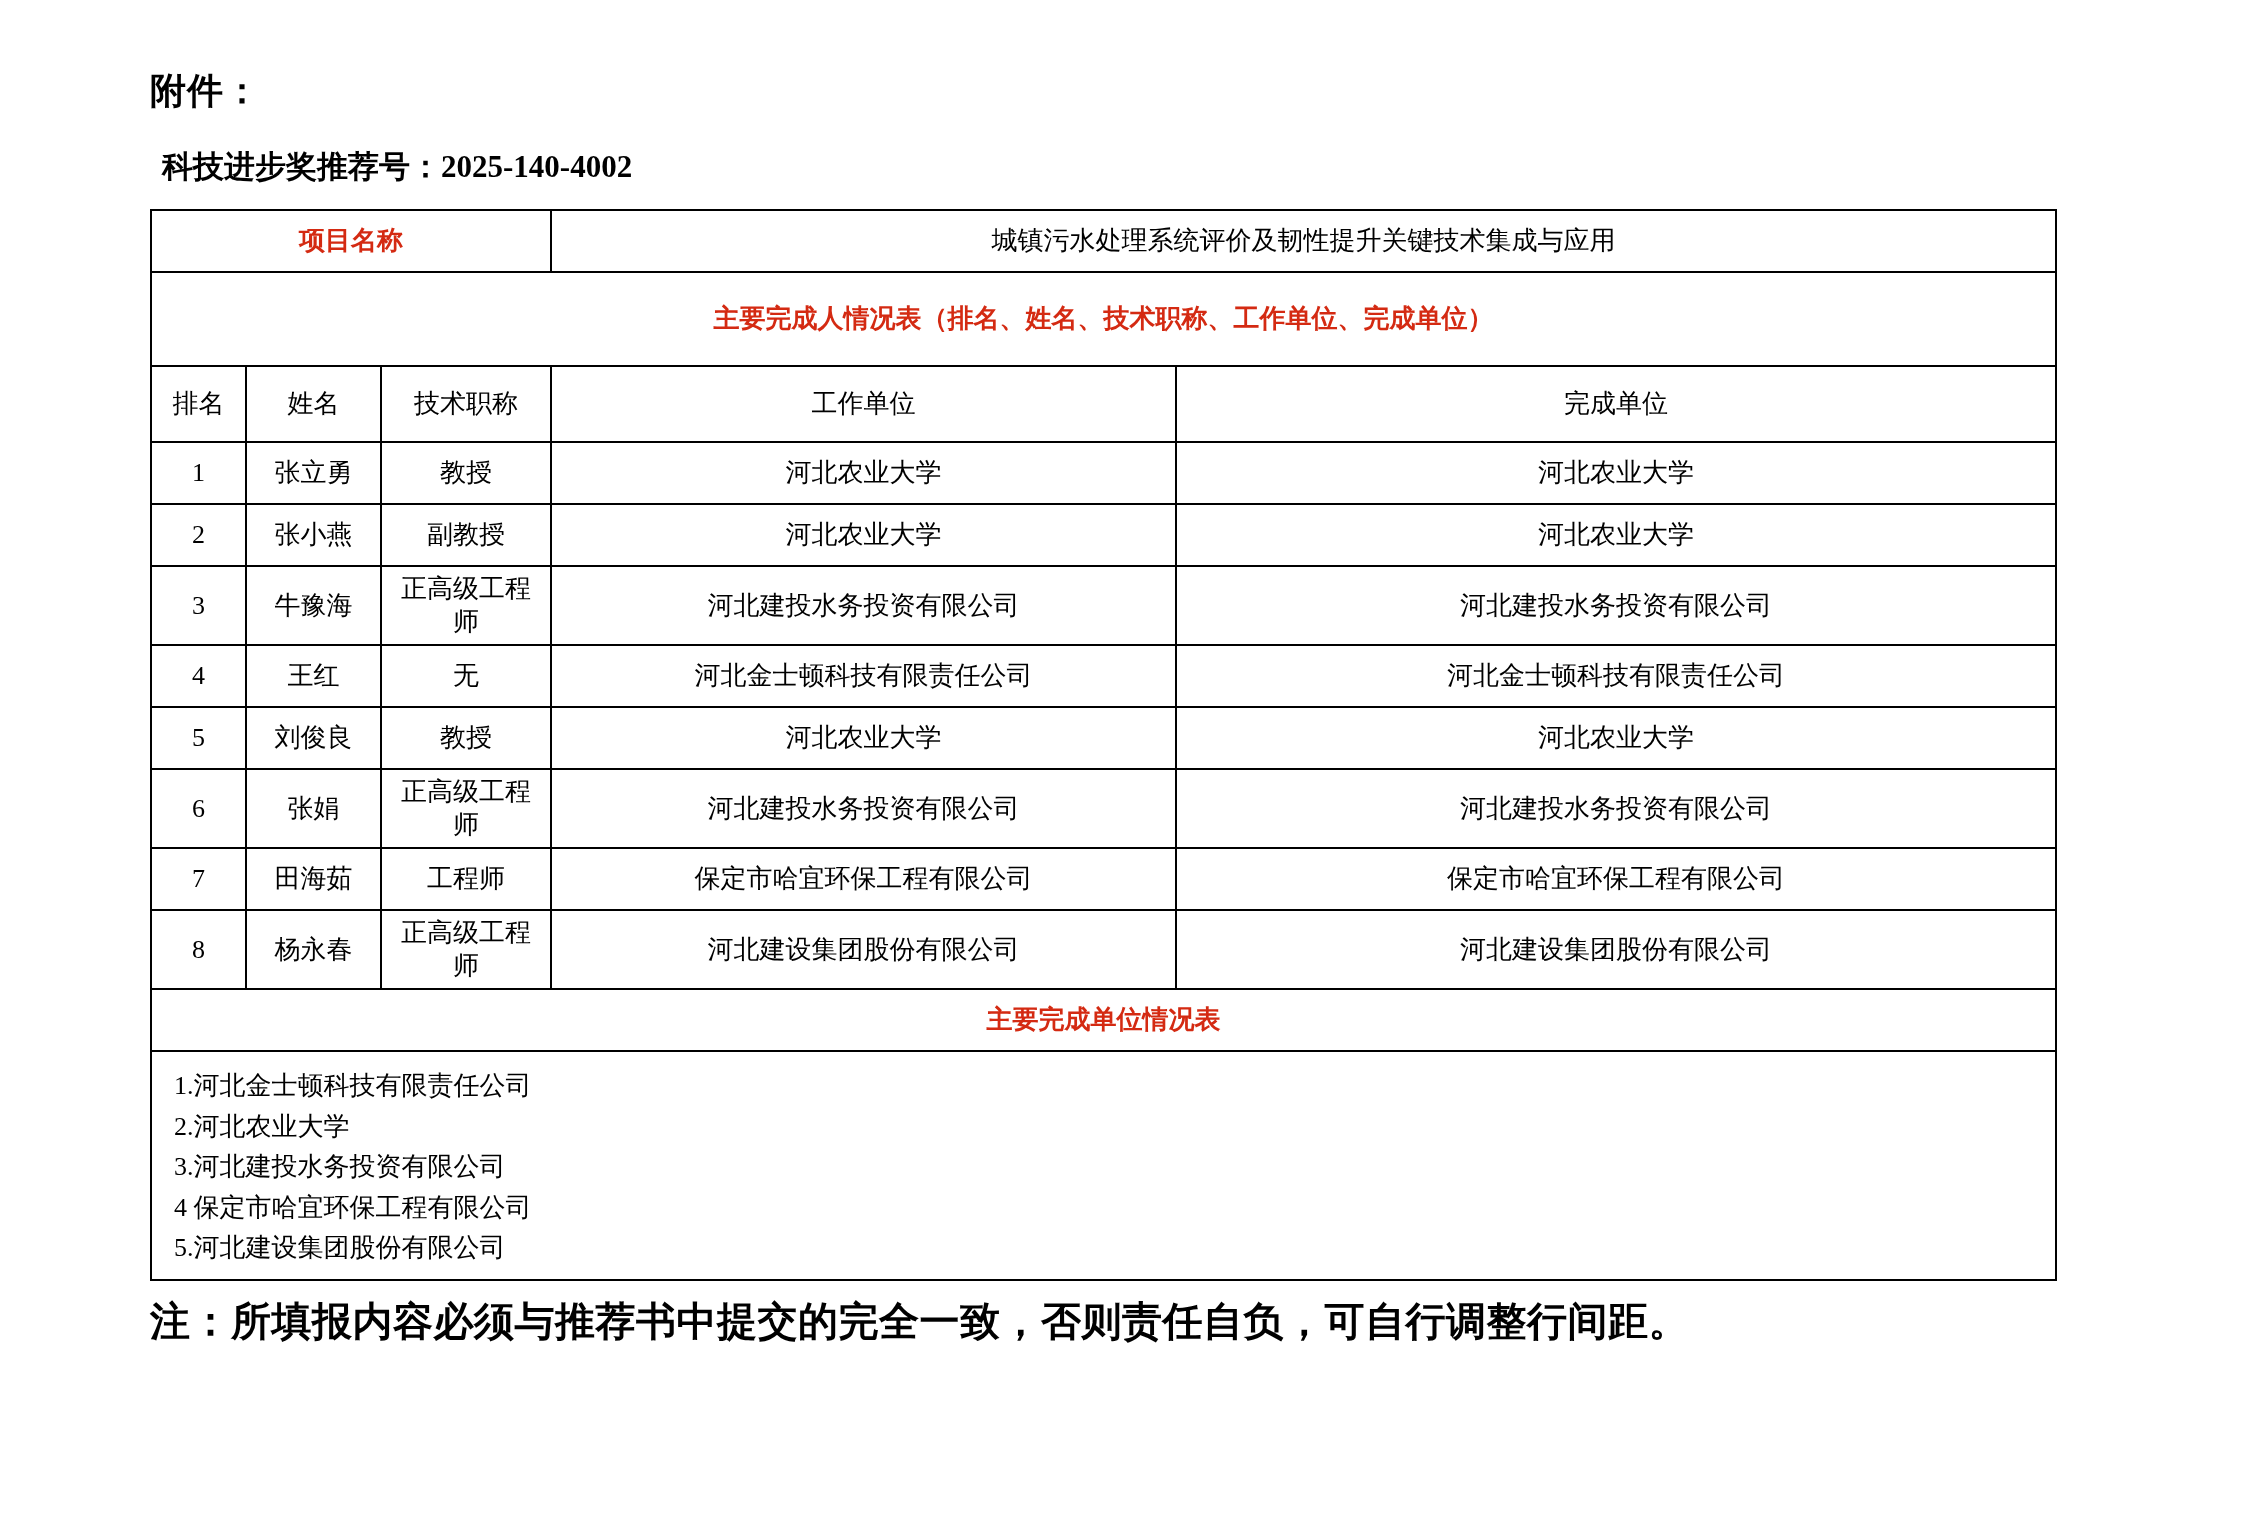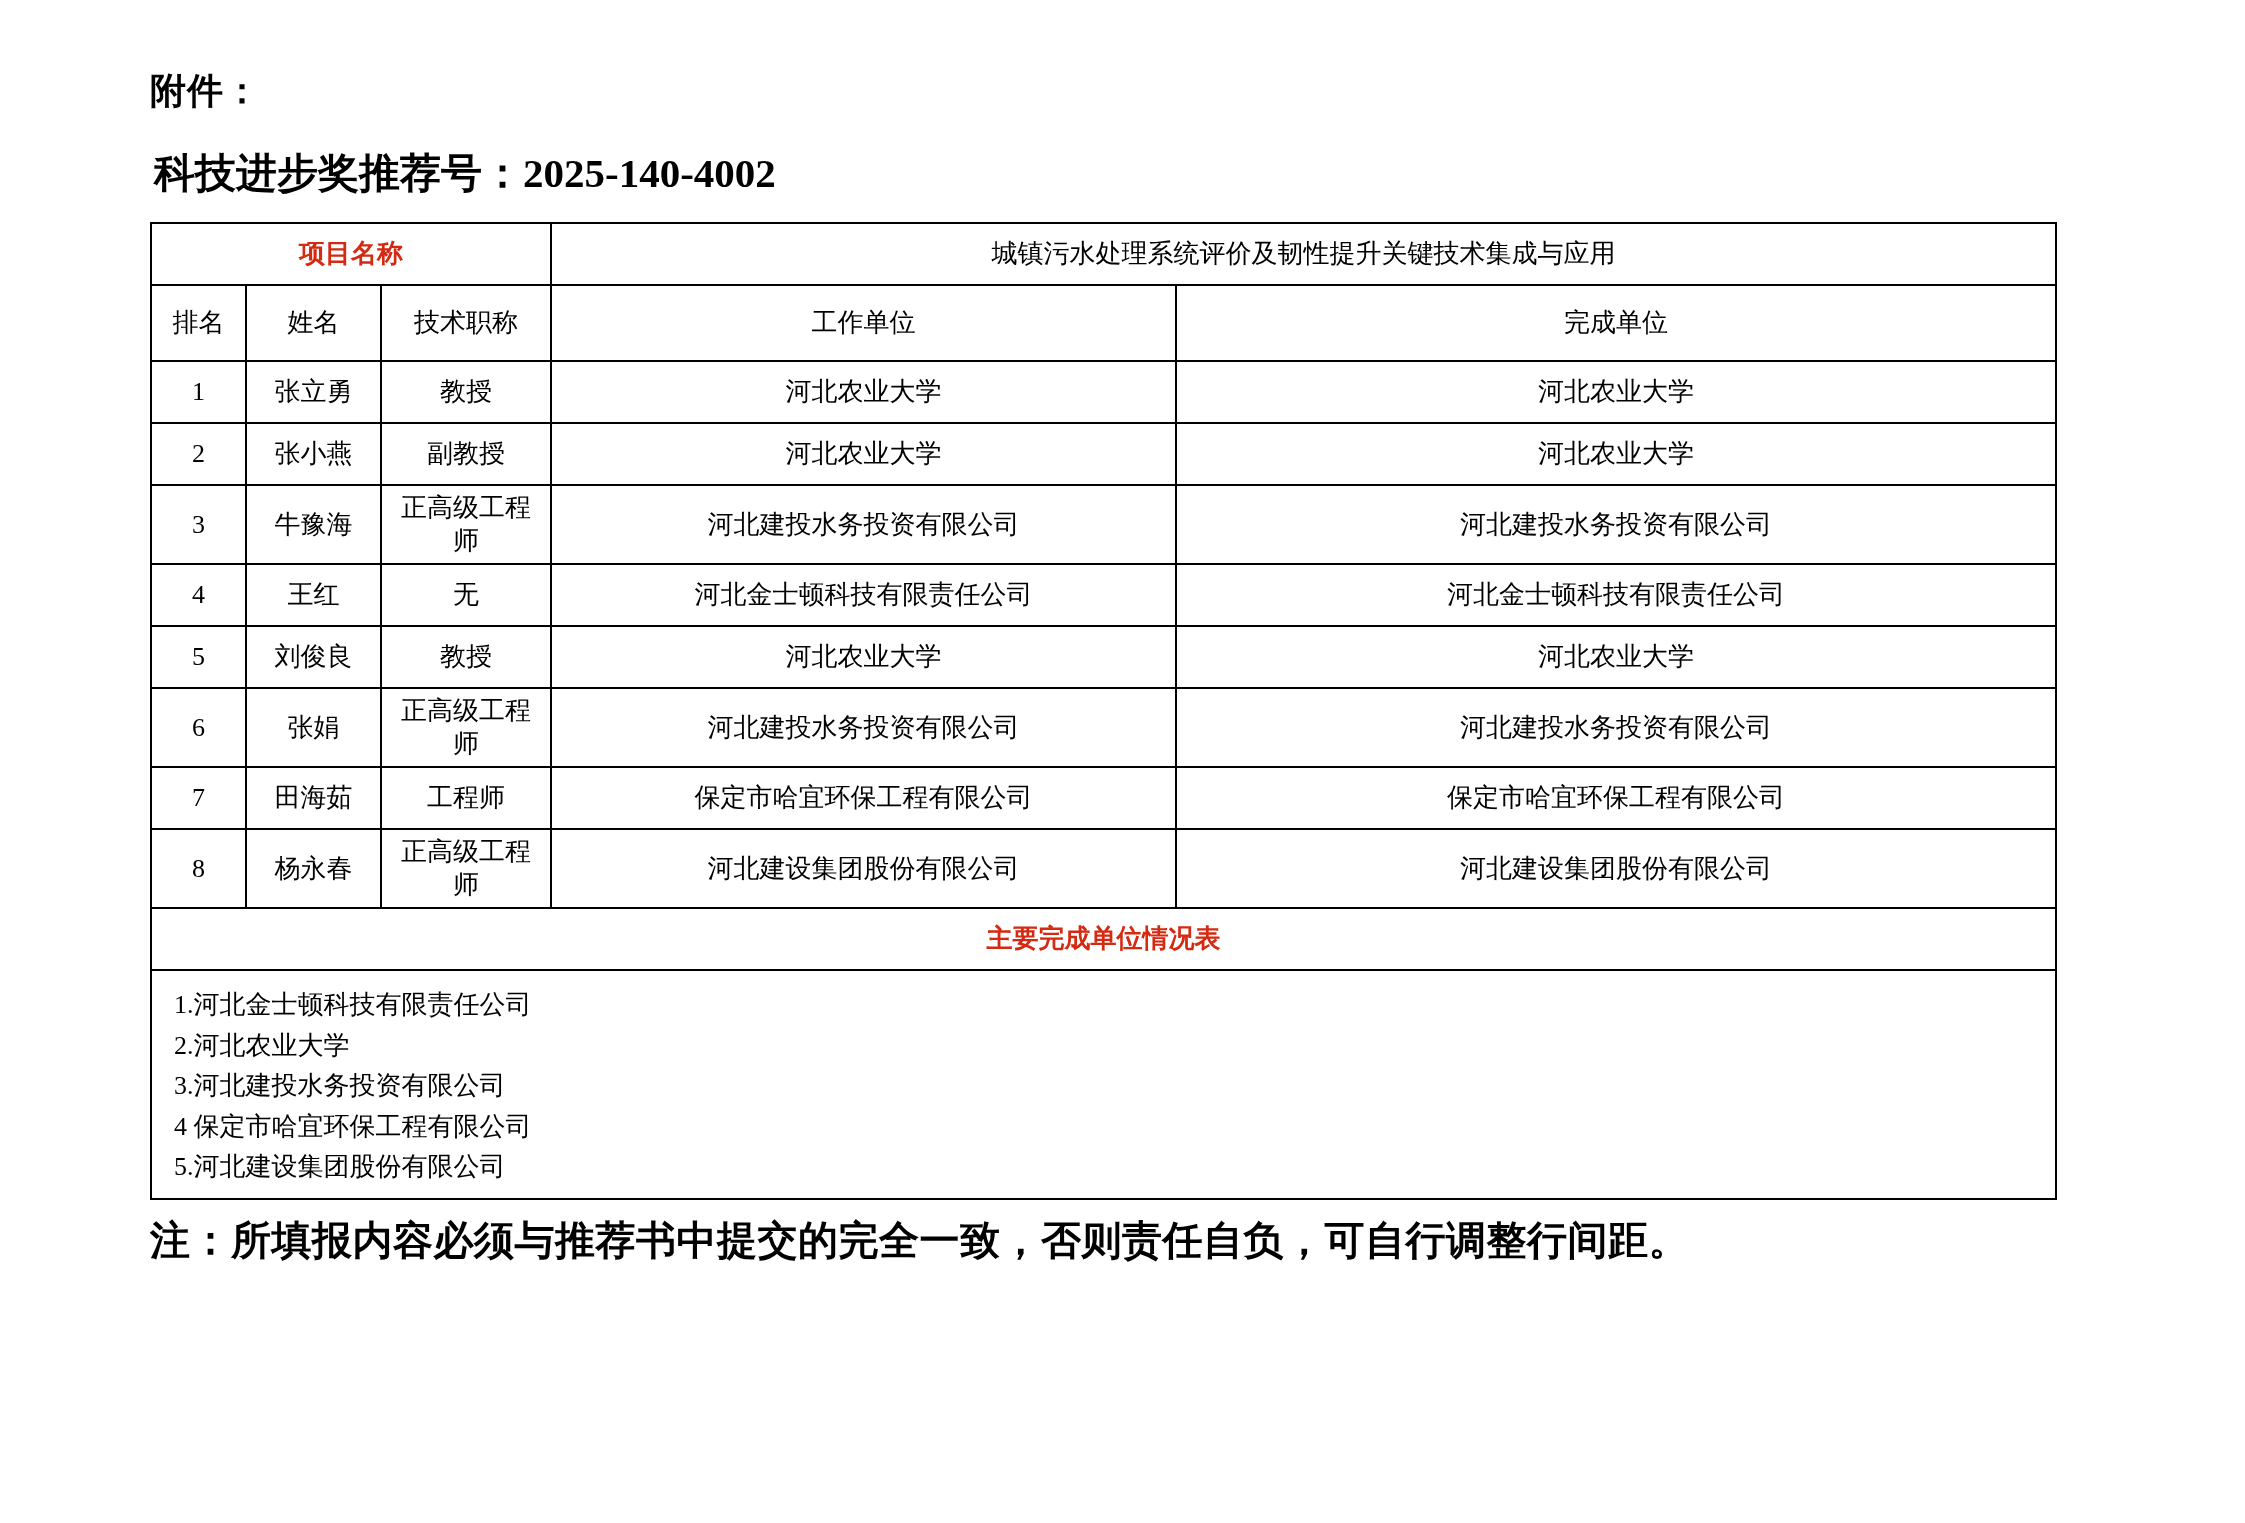--- a/index.html
+++ b/index.html
@@ -22,23 +22,23 @@
     padding: 70px 99px 0 150px;
   }
   .attach-label {
     font-size: 36px;
     font-weight: bold;
     letter-spacing: 1px;
     margin: 0 0 34px 0;
     line-height: 1.2;
   }
   .rec-line {
-    font-size: 41px;
-    font-weight: bold;
-    margin: 0 0 22px 4px;
+    font-size: 31px;
+    font-weight: bold;
+    margin: 0 0 22px 12px;
     line-height: 1.3;
   }
   .rec-line .rec-num {
     font-family: "Liberation Serif", "DejaVu Serif", serif;
     font-weight: bold;
   }
   table.main {
     border-collapse: collapse;
     width: 1905px;
     table-layout: fixed;
@@ -103,20 +103,23 @@
       <col style="width:135px">
       <col style="width:170px">
       <col style="width:625px">
       <col style="width:880px">
     </colgroup>
     <tbody>
       <tr class="row-tall">
         <td class="red" colspan="3">项目名称</td>
         <td colspan="2">城镇污水处理系统评价及韧性提升关键技术集成与应用</td>
       </tr>
+      <tr class="section-title">
+        <td class="red" colspan="5">主要完成人情况表（排名、姓名、技术职称、工作单位、完成单位）</td>
+      </tr>
       <tr class="colhdr">
         <td>排名</td>
         <td>姓名</td>
         <td>技术职称</td>
         <td>工作单位</td>
         <td>完成单位</td>
       </tr>
 
       <tr class="row-tall">
         <td>1</td>

